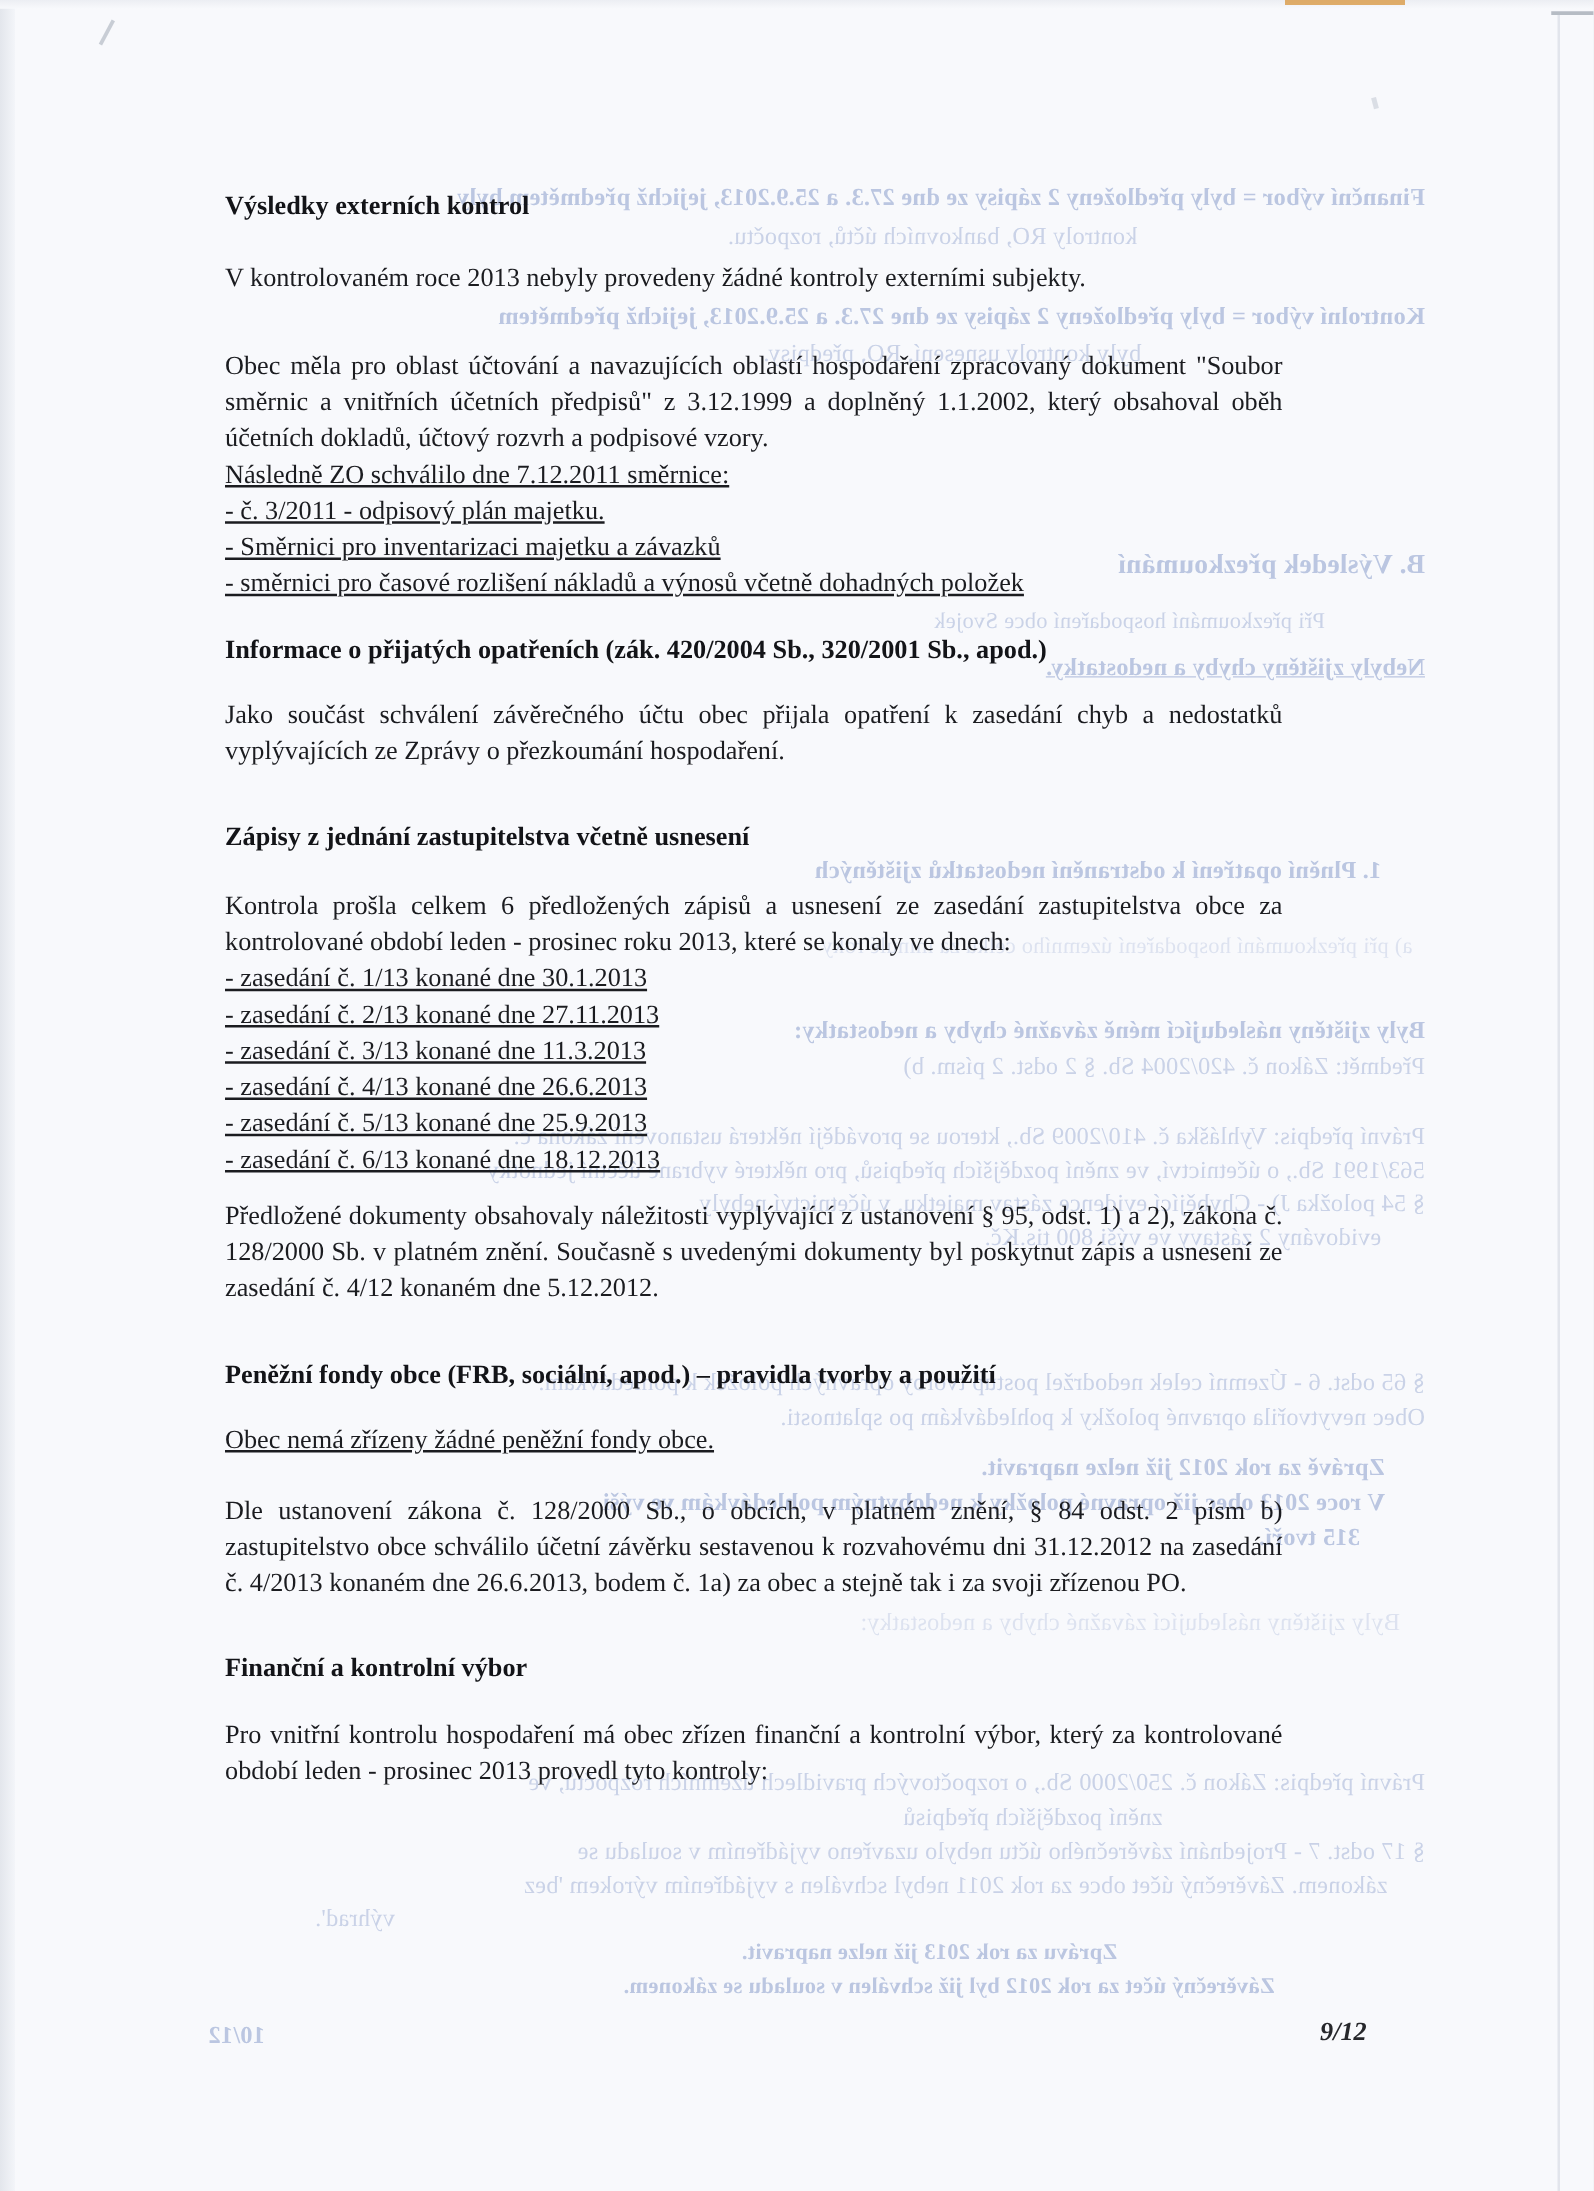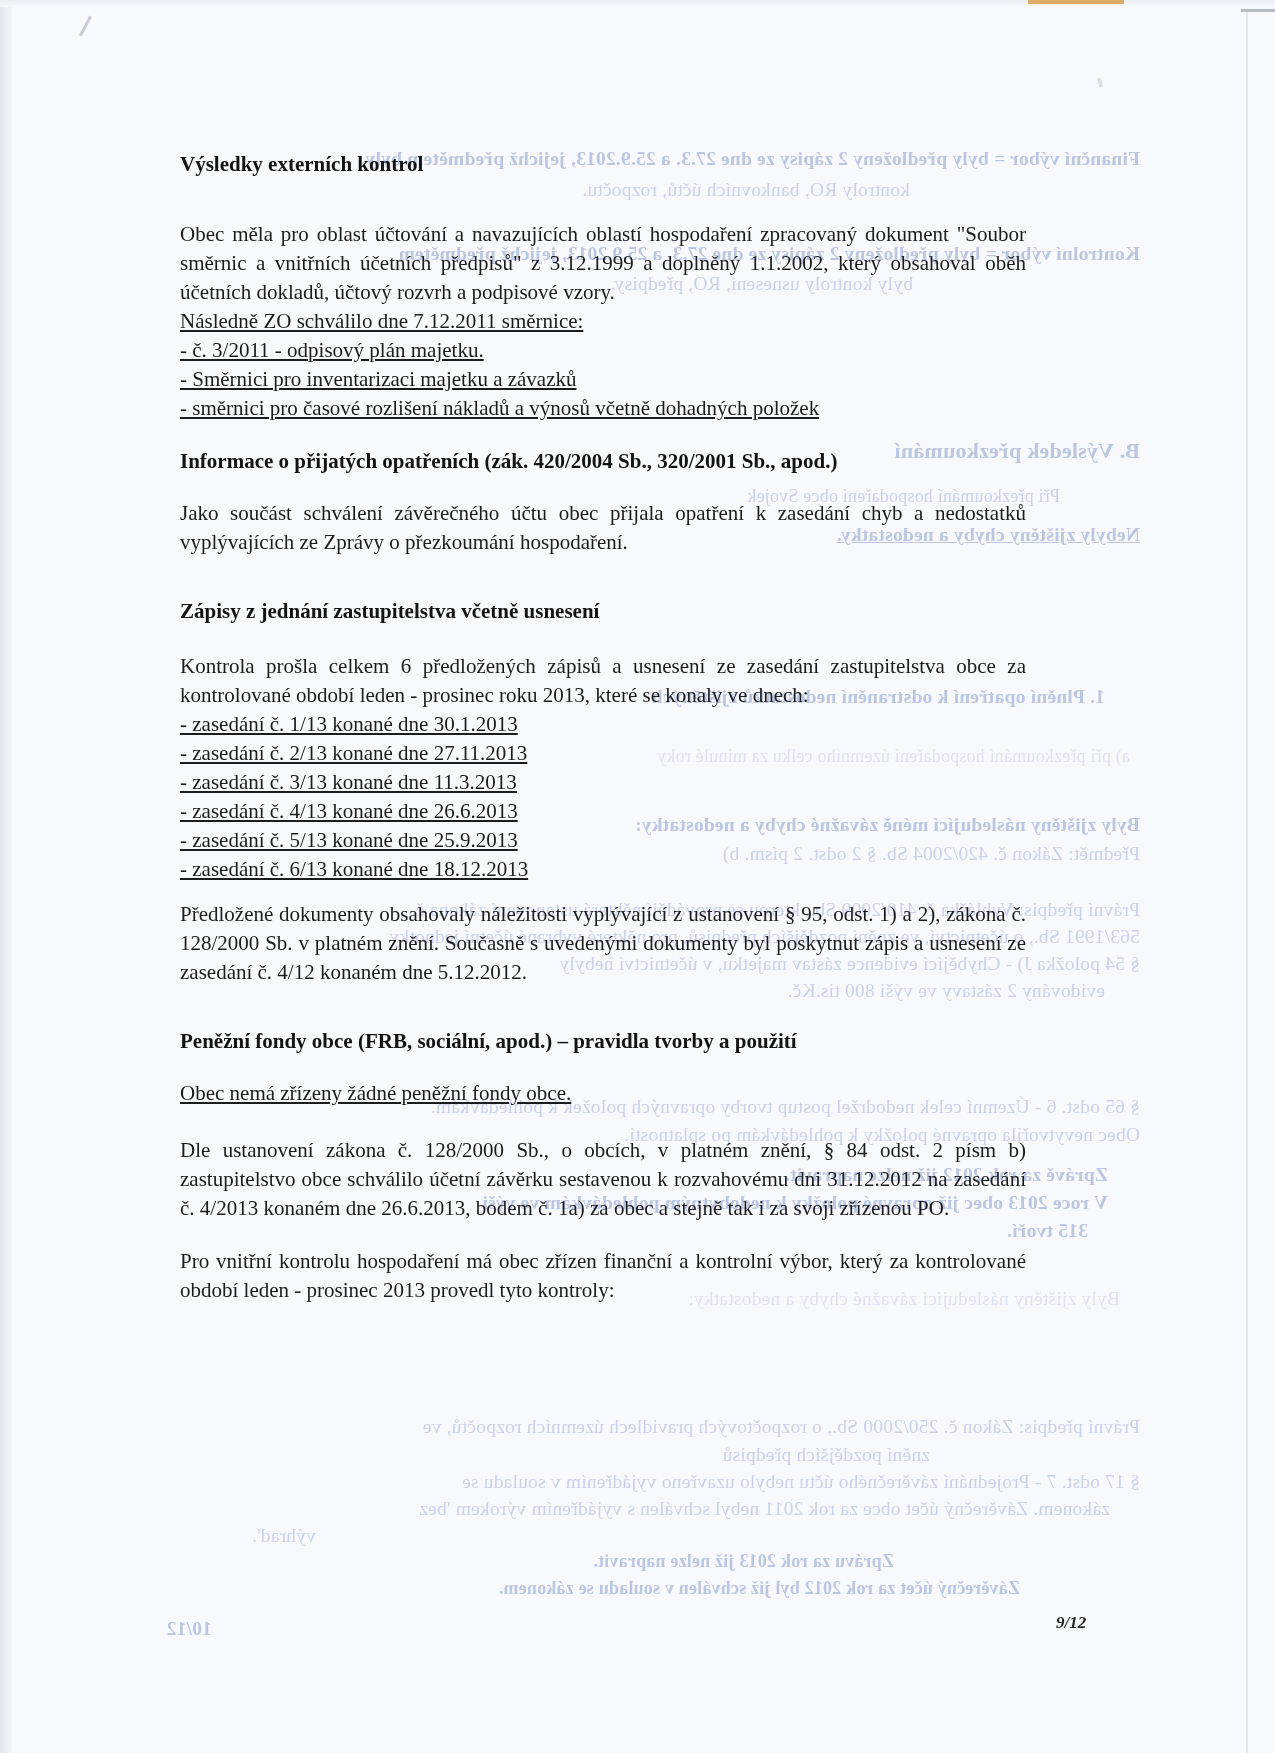--- a/index.html
+++ b/index.html
@@ -36,21 +36,21 @@
   .bleed.faint{opacity:.22;}
   .bleed.u{text-decoration:underline;}
 
   
   #content{position:absolute;left:140px;top:0;width:846px;
     color:#1b1c20;font-size:21px;line-height:29px;margin-left:40px;}
   .h{font-weight:bold;color:#131418;}
   .p{text-align:justify;text-align-last:left;}
   .line{text-align:left;text-decoration:underline;}
   .pagenum{position:absolute;left:1056px;top:1613px;width:120px;
-    font-style:italic;font-weight:bold;font-size:17px;color:#26272b;}
+    font-style:italic;font-weight:bold;font-size:21px;color:#26272b;}
 </style>
 </head>
 <body>
 
 <div id="stage">
 
   <div class="edge-left"></div>
   <div class="edge-top"></div>
   <div class="edge-right-line"></div>
   <div class="mark-orange"></div>
@@ -86,20 +86,21 @@
     <div class="bleed" style="left:380px;  top:1498px; width:730px;">zákonem. Závěrečný účet obce za rok 2011 nebyl schválen s vyjádřením výrokem 'bez</div>
     <div class="bleed" style="left:240px;  top:1525px; width:76px;">výhrad'.</div>
     <div class="bleed b sm" style="left:640px;  top:1551px; width:254px;">Zprávu za rok 2013 již nelze napravit.</div>
     <div class="bleed b sm" style="left:440px;  top:1578px; width:580px;">Závěrečný účet za rok 2012 byl již schválen v souladu se zákonem.</div>
     <div class="bleed b" style="left:150px;  top:1618px; width:62px;">10/12</div>
   </div>
 
   <div id="content">
 
     <div class="h" style="margin-top:150px;">Výsledky externích kontrol</div>
+    <div class="p" style="margin-top:29px;">V kontrolovaném roce 2013 nebyly provedeny žádné kontroly externími subjekty.</div>
 
     <div class="p" style="margin-top:41px;">Obec měla pro oblast účtování a navazujících oblastí hospodaření zpracovaný dokument "Soubor směrnic a vnitřních účetních předpisů" z 3.12.1999 a doplněný 1.1.2002, který obsahoval oběh účetních dokladů, účtový rozvrh a podpisové vzory.</div>
     <div class="line">Následně ZO schválilo dne 7.12.2011 směrnice:</div>
     <div class="line">- č. 3/2011 - odpisový plán majetku.</div>
     <div class="line">- Směrnici pro inventarizaci majetku a závazků</div>
     <div class="line">- směrnici pro časové rozlišení nákladů a výnosů včetně dohadných položek</div>
 
     <div class="h" style="margin-top:24px;">Informace o přijatých opatřeních (zák. 420/2004 Sb., 320/2001 Sb., apod.)</div>
     <div class="p" style="margin-top:23px;">Jako součást schválení závěrečného účtu obec přijala opatření k zasedání chyb a nedostatků vyplývajících ze Zprávy o přezkoumání hospodaření.</div>
 
@@ -111,19 +112,20 @@
     <div class="line">- zasedání č. 4/13 konané dne 26.6.2013</div>
     <div class="line">- zasedání č. 5/13 konané dne 25.9.2013</div>
     <div class="line">- zasedání č. 6/13 konané dne 18.12.2013</div>
     <div class="p" style="margin-top:16px;">Předložené dokumenty obsahovaly náležitosti vyplývající z ustanovení § 95, odst. 1) a 2), zákona č. 128/2000 Sb. v platném znění. Současně s uvedenými dokumenty byl poskytnut zápis a usnesení ze zasedání č. 4/12 konaném dne 5.12.2012.</div>
 
     <div class="h" style="margin-top:40px;">Peněžní fondy obce (FRB, sociální, apod.) – pravidla tvorby a použití</div>
     <div class="line" style="margin-top:23px;">Obec nemá zřízeny žádné peněžní fondy obce.</div>
 
     <div class="p" style="margin-top:28px;">Dle ustanovení zákona č. 128/2000 Sb., o obcích, v platném znění, § 84 odst. 2 písm b) zastupitelstvo obce schválilo účetní závěrku sestavenou k rozvahovému dni 31.12.2012 na zasedání č. 4/2013 konaném dne 26.6.2013, bodem č. 1a) za obec a stejně tak i za svoji zřízenou PO.</div>
 
+    <div class="h" style="margin-top:39px;">Finanční a kontrolní výbor</div>
     <div class="p" style="margin-top:24px;">Pro vnitřní kontrolu hospodaření má obec zřízen finanční a kontrolní výbor, který za kontrolované období leden - prosinec 2013 provedl tyto kontroly:</div>
 
   </div>
 
   <div class="pagenum">9/12</div>
 
 </div>
 
 </body></html>

